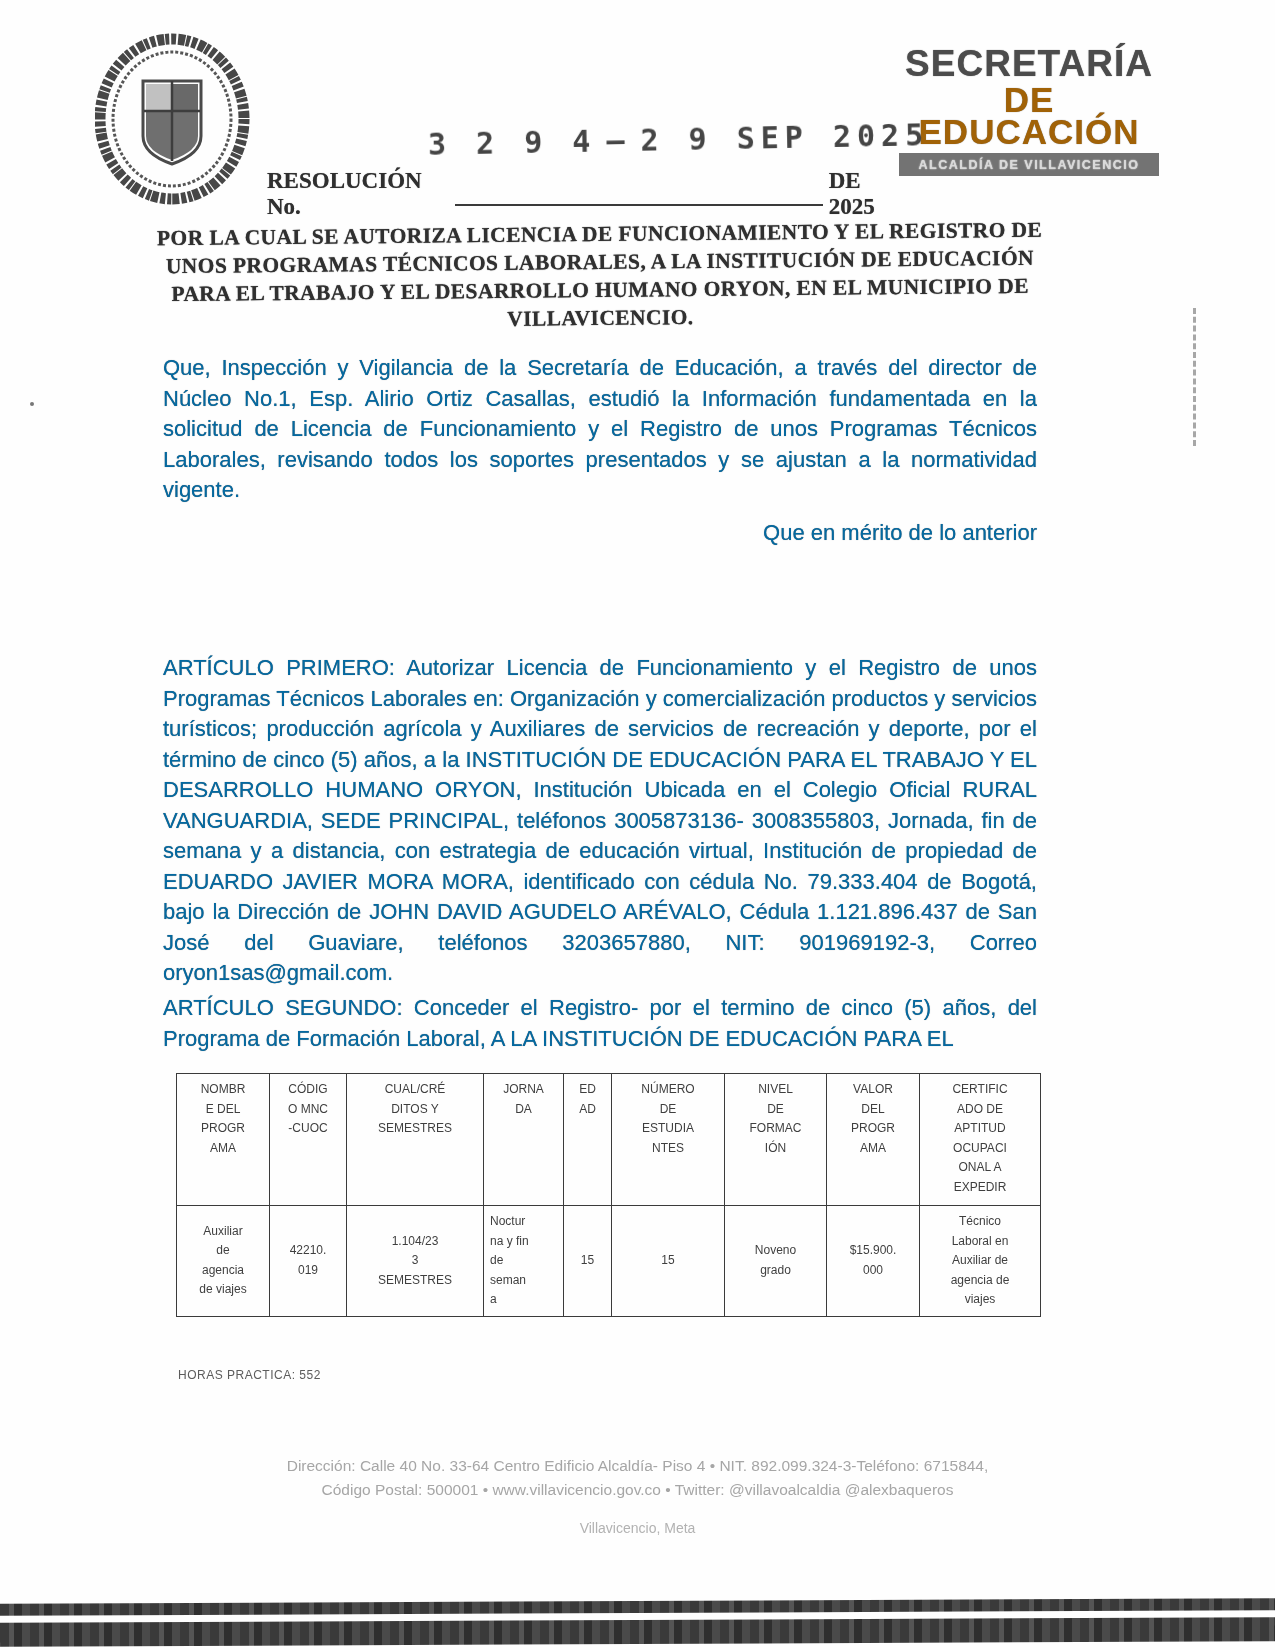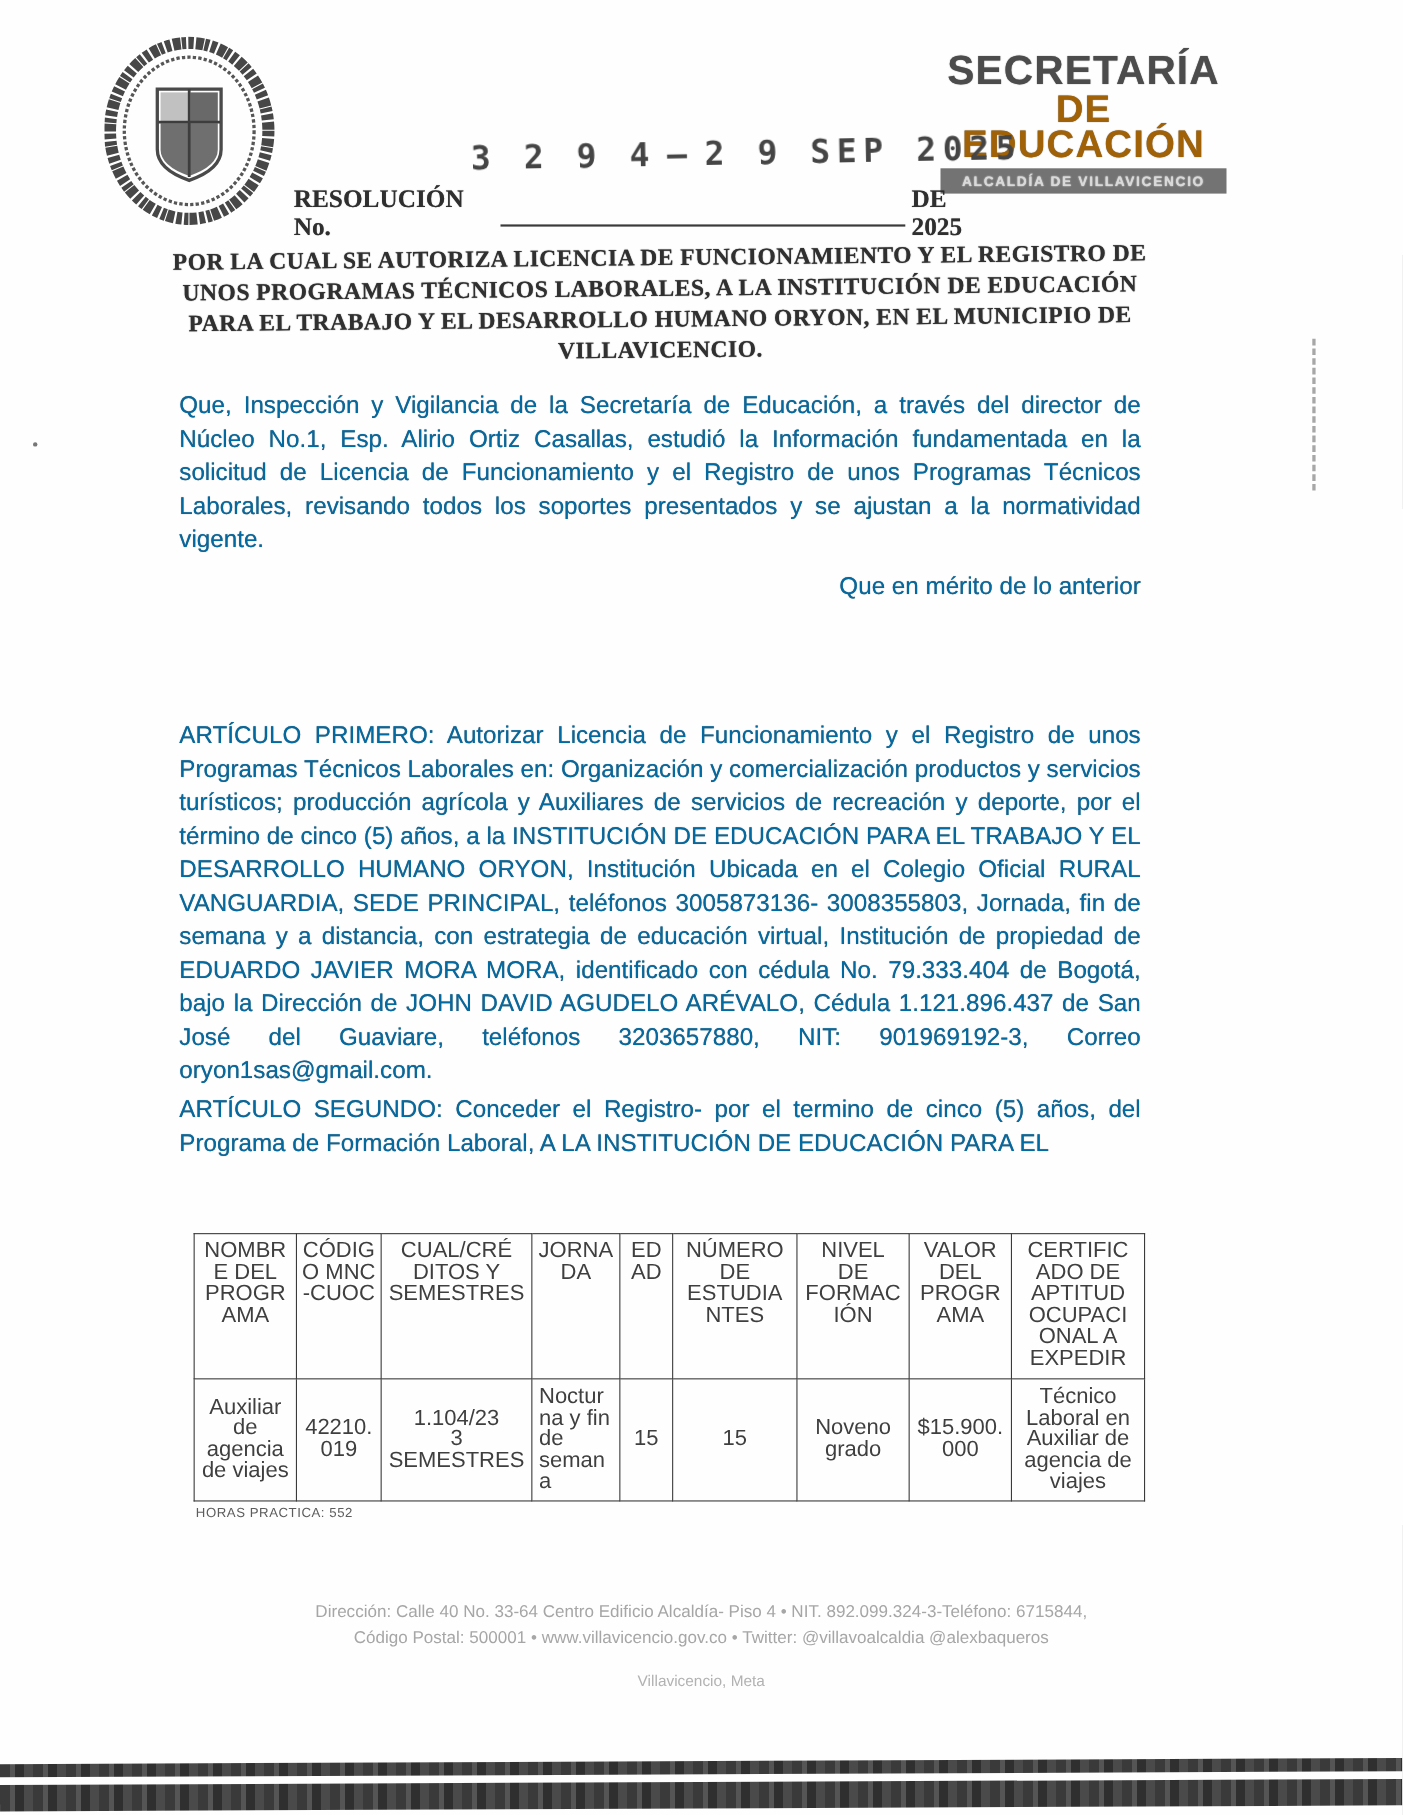--- a/index.html
+++ b/index.html
@@ -6,21 +6,21 @@
   .page{
     position:relative;width:1275px;height:1650px;margin:0 auto;
     background:#fefefe;overflow:hidden;
     font-family:"Liberation Sans",sans-serif;color:#3c3c3c;
   }
   .page *{box-sizing:border-box;}
   .ink{text-shadow:0 0 0.7px rgba(55,55,55,0.75);}
 
   
   .seal{position:absolute;left:95px;top:33px;width:155px;height:172px;filter:blur(.4px);}
-  .brand{position:absolute;left:855px;top:44px;width:260px;text-align:center;filter:blur(.3px);}
+  .brand{position:absolute;left:899px;top:44px;width:260px;text-align:center;filter:blur(.3px);}
   .brand-line1{font-family:"Liberation Sans",sans-serif;font-weight:bold;font-size:37px;
     letter-spacing:1px;color:#4c4c4c;line-height:40px;text-shadow:0 0 1px #666;}
   .brand-line2{font-size:35px;font-weight:bold;color:#a16207;letter-spacing:1px;line-height:32px;
     text-shadow:0 0 1px #777;}
   .brand-banner{margin-top:5px;background:#737373;color:#d9d9d9;font-size:12.5px;font-weight:bold;
     letter-spacing:1.5px;padding:5px 2px 4px 2px;text-shadow:0 0 1.5px #fff;filter:blur(.4px);}
   .stamp{position:absolute;left:428px;top:122px;transform:rotate(-1.1deg);
     font-family:"DejaVu Sans Mono",monospace;font-size:30px;font-weight:bold;color:#454545;
     letter-spacing:6px;filter:blur(.5px);white-space:nowrap;}
   .stamp .sep{padding:0 10px;}
@@ -39,22 +39,22 @@
   .body-par{position:absolute;left:163px;width:874px;font-size:22px;line-height:30.5px;
     text-align:justify;color:#0369a1;}
   .p-recital1{top:353px;}
   .p-recital2{top:518px;text-align:right;}
   .p-resuelve{position:absolute;left:0;top:606px;width:100%;text-align:center;font-size:22px;
     letter-spacing:1px;color:#4a4a4a;filter:blur(.3px);}
   .p-art1{top:653px;}
   .p-art2{top:993px;}
 
   
-  .program-table{position:absolute;left:176px;top:1121px;width:864px;border-collapse:collapse;
-    font-size:20px;line-height:19.5px;color:#3f3f3f;table-layout:fixed;}
+  .program-table{position:absolute;left:176px;top:1073px;width:864px;border-collapse:collapse;
+    font-size:12px;line-height:19.5px;color:#3f3f3f;table-layout:fixed;}
   .program-table th,.program-table td{border:1.8px solid #3b3b3b;white-space:pre-line;
     text-align:center;padding:6px 2px;overflow:hidden;}
   .program-table th{font-weight:normal;vertical-align:top;height:132px;}
   .program-table td{vertical-align:middle;height:108px;}
   .program-table td.cell-jornada{text-align:left;padding-left:6px;}
   .horas-practica{position:absolute;left:178px;top:1368px;font-size:12px;color:#5c5c5c;
     letter-spacing:.5px;filter:blur(.35px);}
 
   
   .footer-line{position:absolute;left:0;width:100%;text-align:center;color:#a6a6a6;

